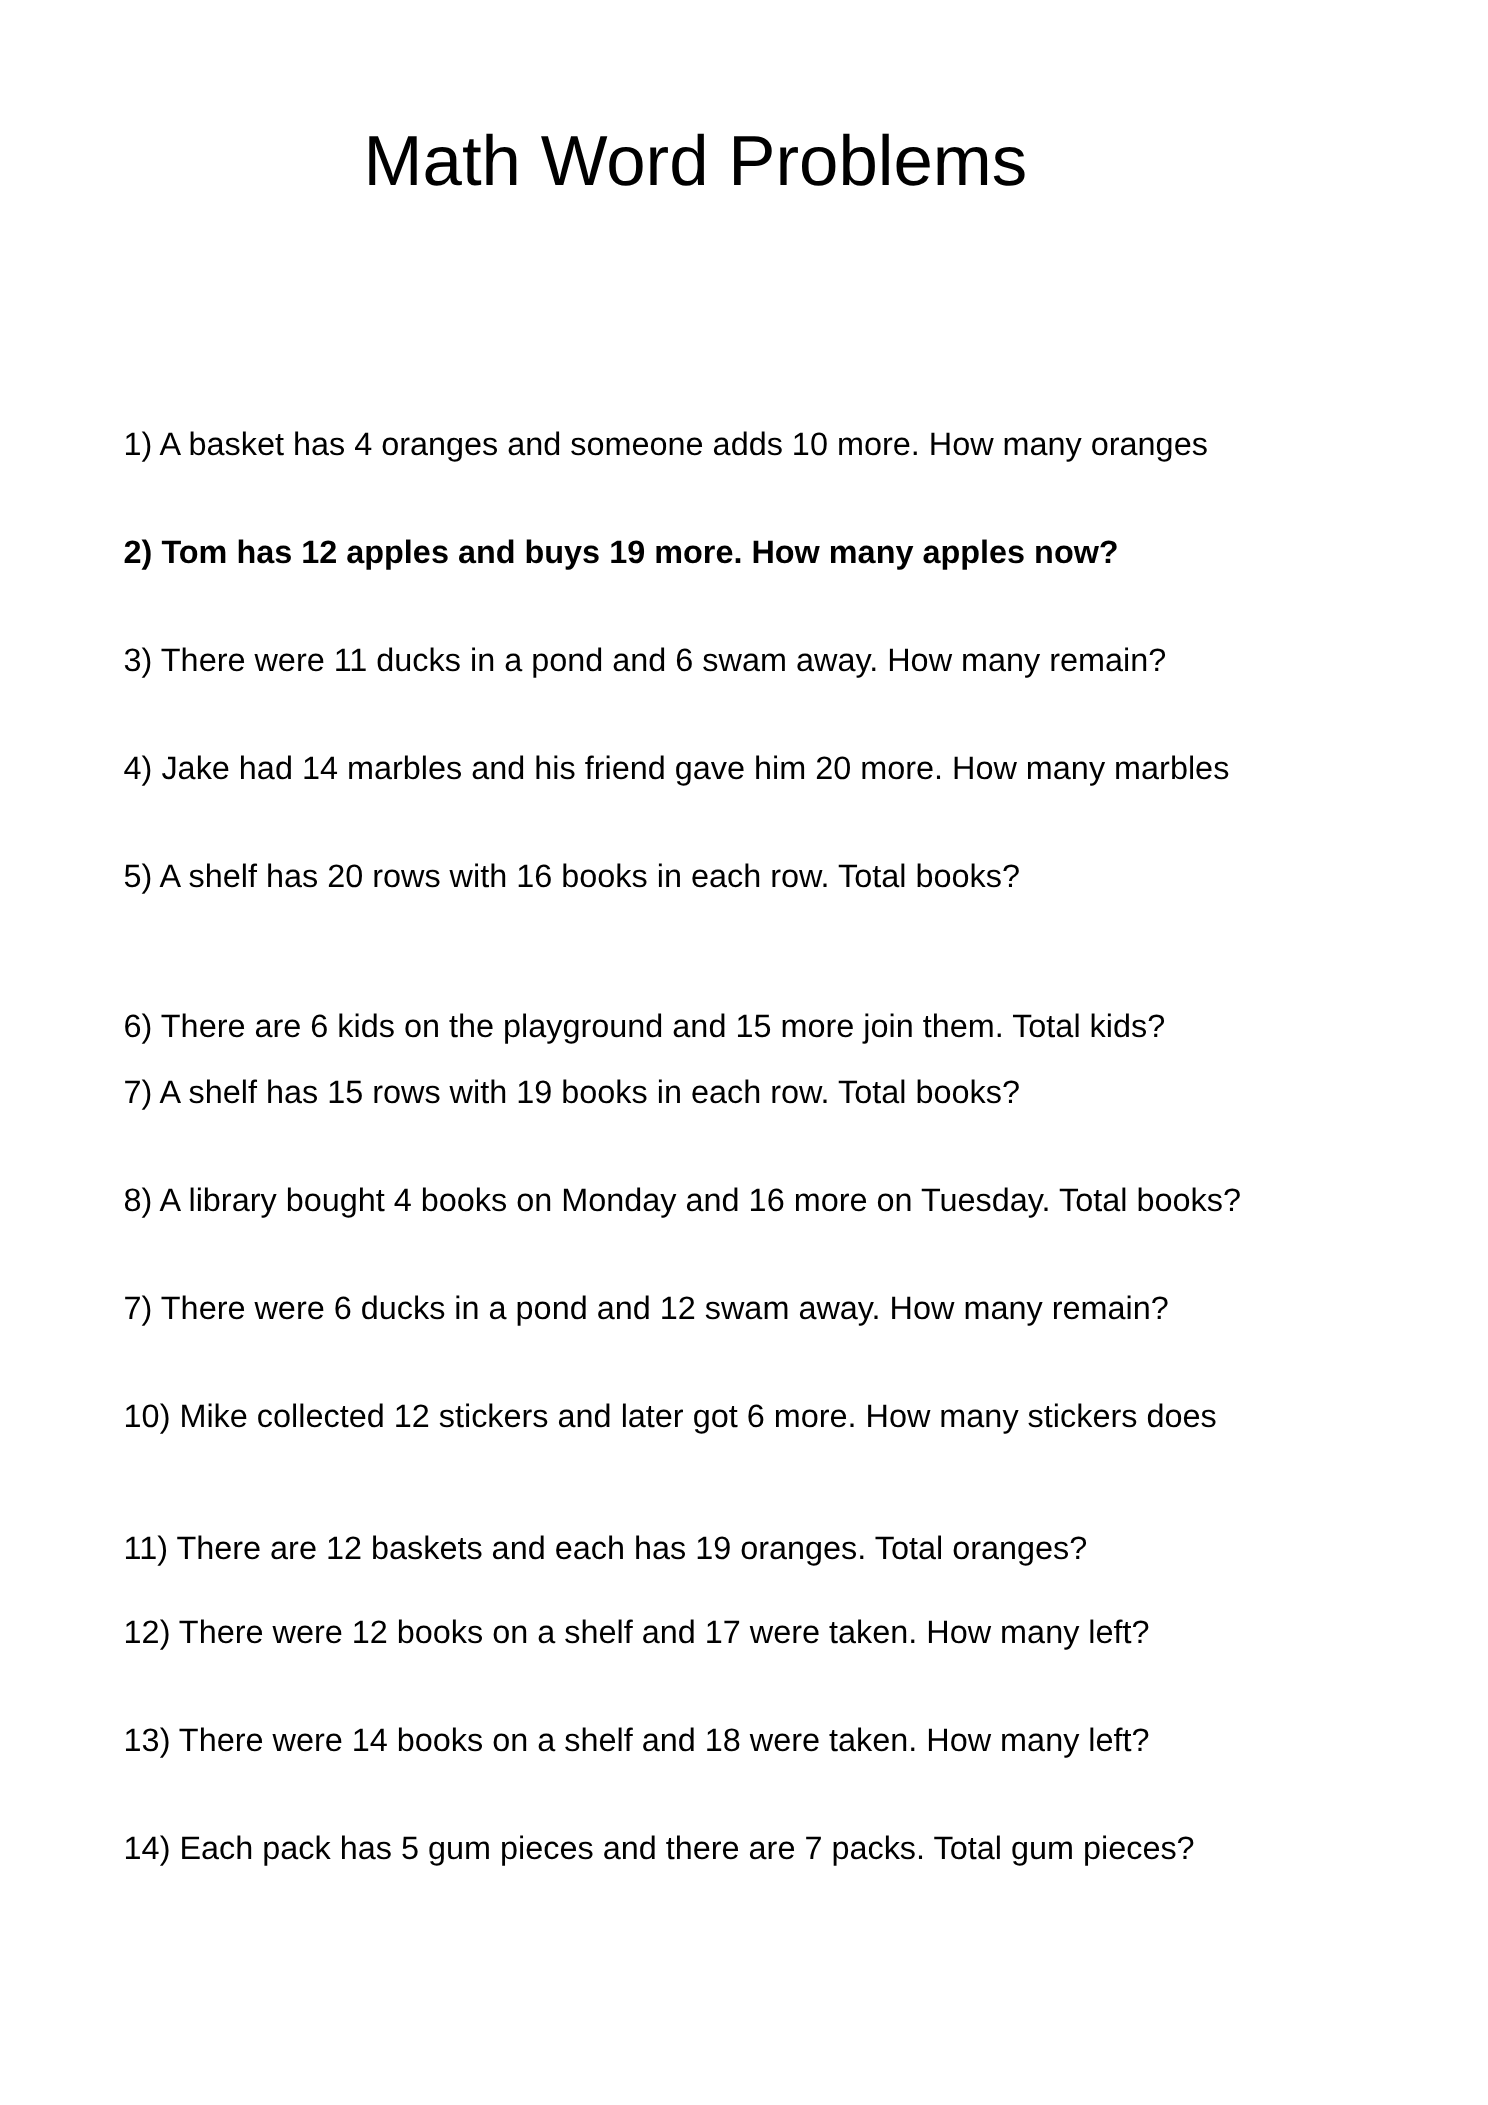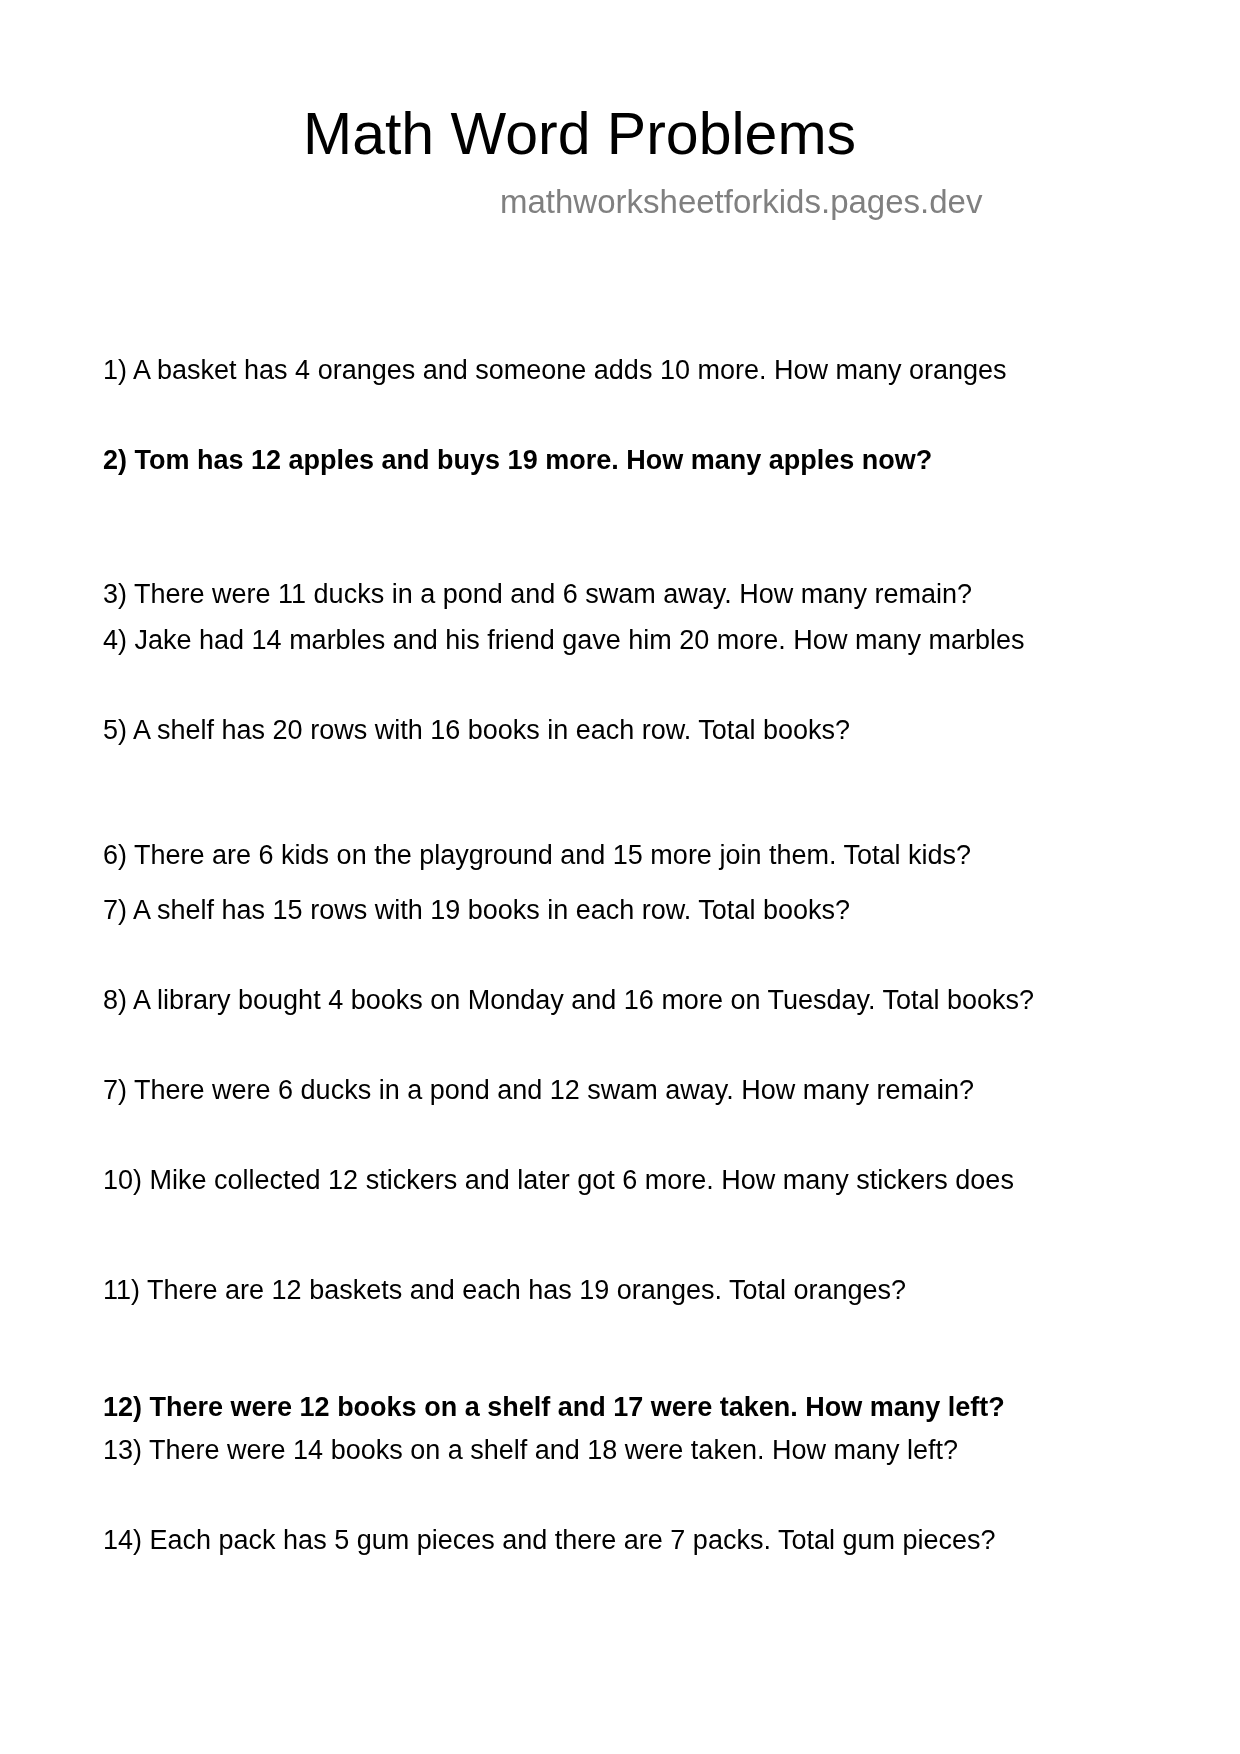--- a/index.html
+++ b/index.html
@@ -45,39 +45,38 @@
     .problem {
       position: absolute;
       left: 103px;
       font-size: 27px;
       line-height: 34px;
       white-space: nowrap;
       color: #000000;
     }
     .p1  { top: 353px; }
     .p2  { top: 443px; font-weight: bold; }
-    .p3  { top: 533px; margin-top: 44px; }
+    .p3  { top: 533px; }
     .p4  { top: 623px; }
     .p5  { top: 713px; }
     .p6  { top: 838px; }
     .p7  { top: 893px; }
     .p8  { top: 983px; }
     .p9  { top: 1073px; }
     .p10 { top: 1163px; }
     .p11 { top: 1253px; margin-top: 20px; }
-    .p12 { top: 1390px; font-weight: bold; }
+    .p12 { top: 1343px; }
     .p13 { top: 1433px; }
     .p14 { top: 1523px; }
   </style>
 </head>
 <body>
 
 <div class="page">
   <div class="title">Math Word Problems</div>
-  <div class="subtitle">mathworksheetforkids.pages.dev</div>
 
   <div>
     <div class="problem p1">1) A basket has 4 oranges and someone adds 10 more. How many oranges</div>
     <div class="problem p2">2) Tom has 12 apples and buys 19 more. How many apples now?</div>
     <div class="problem p3">3) There were 11 ducks in a pond and 6 swam away. How many remain?</div>
     <div class="problem p4">4) Jake had 14 marbles and his friend gave him 20 more. How many marbles</div>
     <div class="problem p5">5) A shelf has 20 rows with 16 books in each row. Total books?</div>
     <div class="problem p6">6) There are 6 kids on the playground and 15 more join them. Total kids?</div>
     <div class="problem p7">7) A shelf has 15 rows with 19 books in each row. Total books?</div>
     <div class="problem p8">8) A library bought 4 books on Monday and 16 more on Tuesday. Total books?</div>

